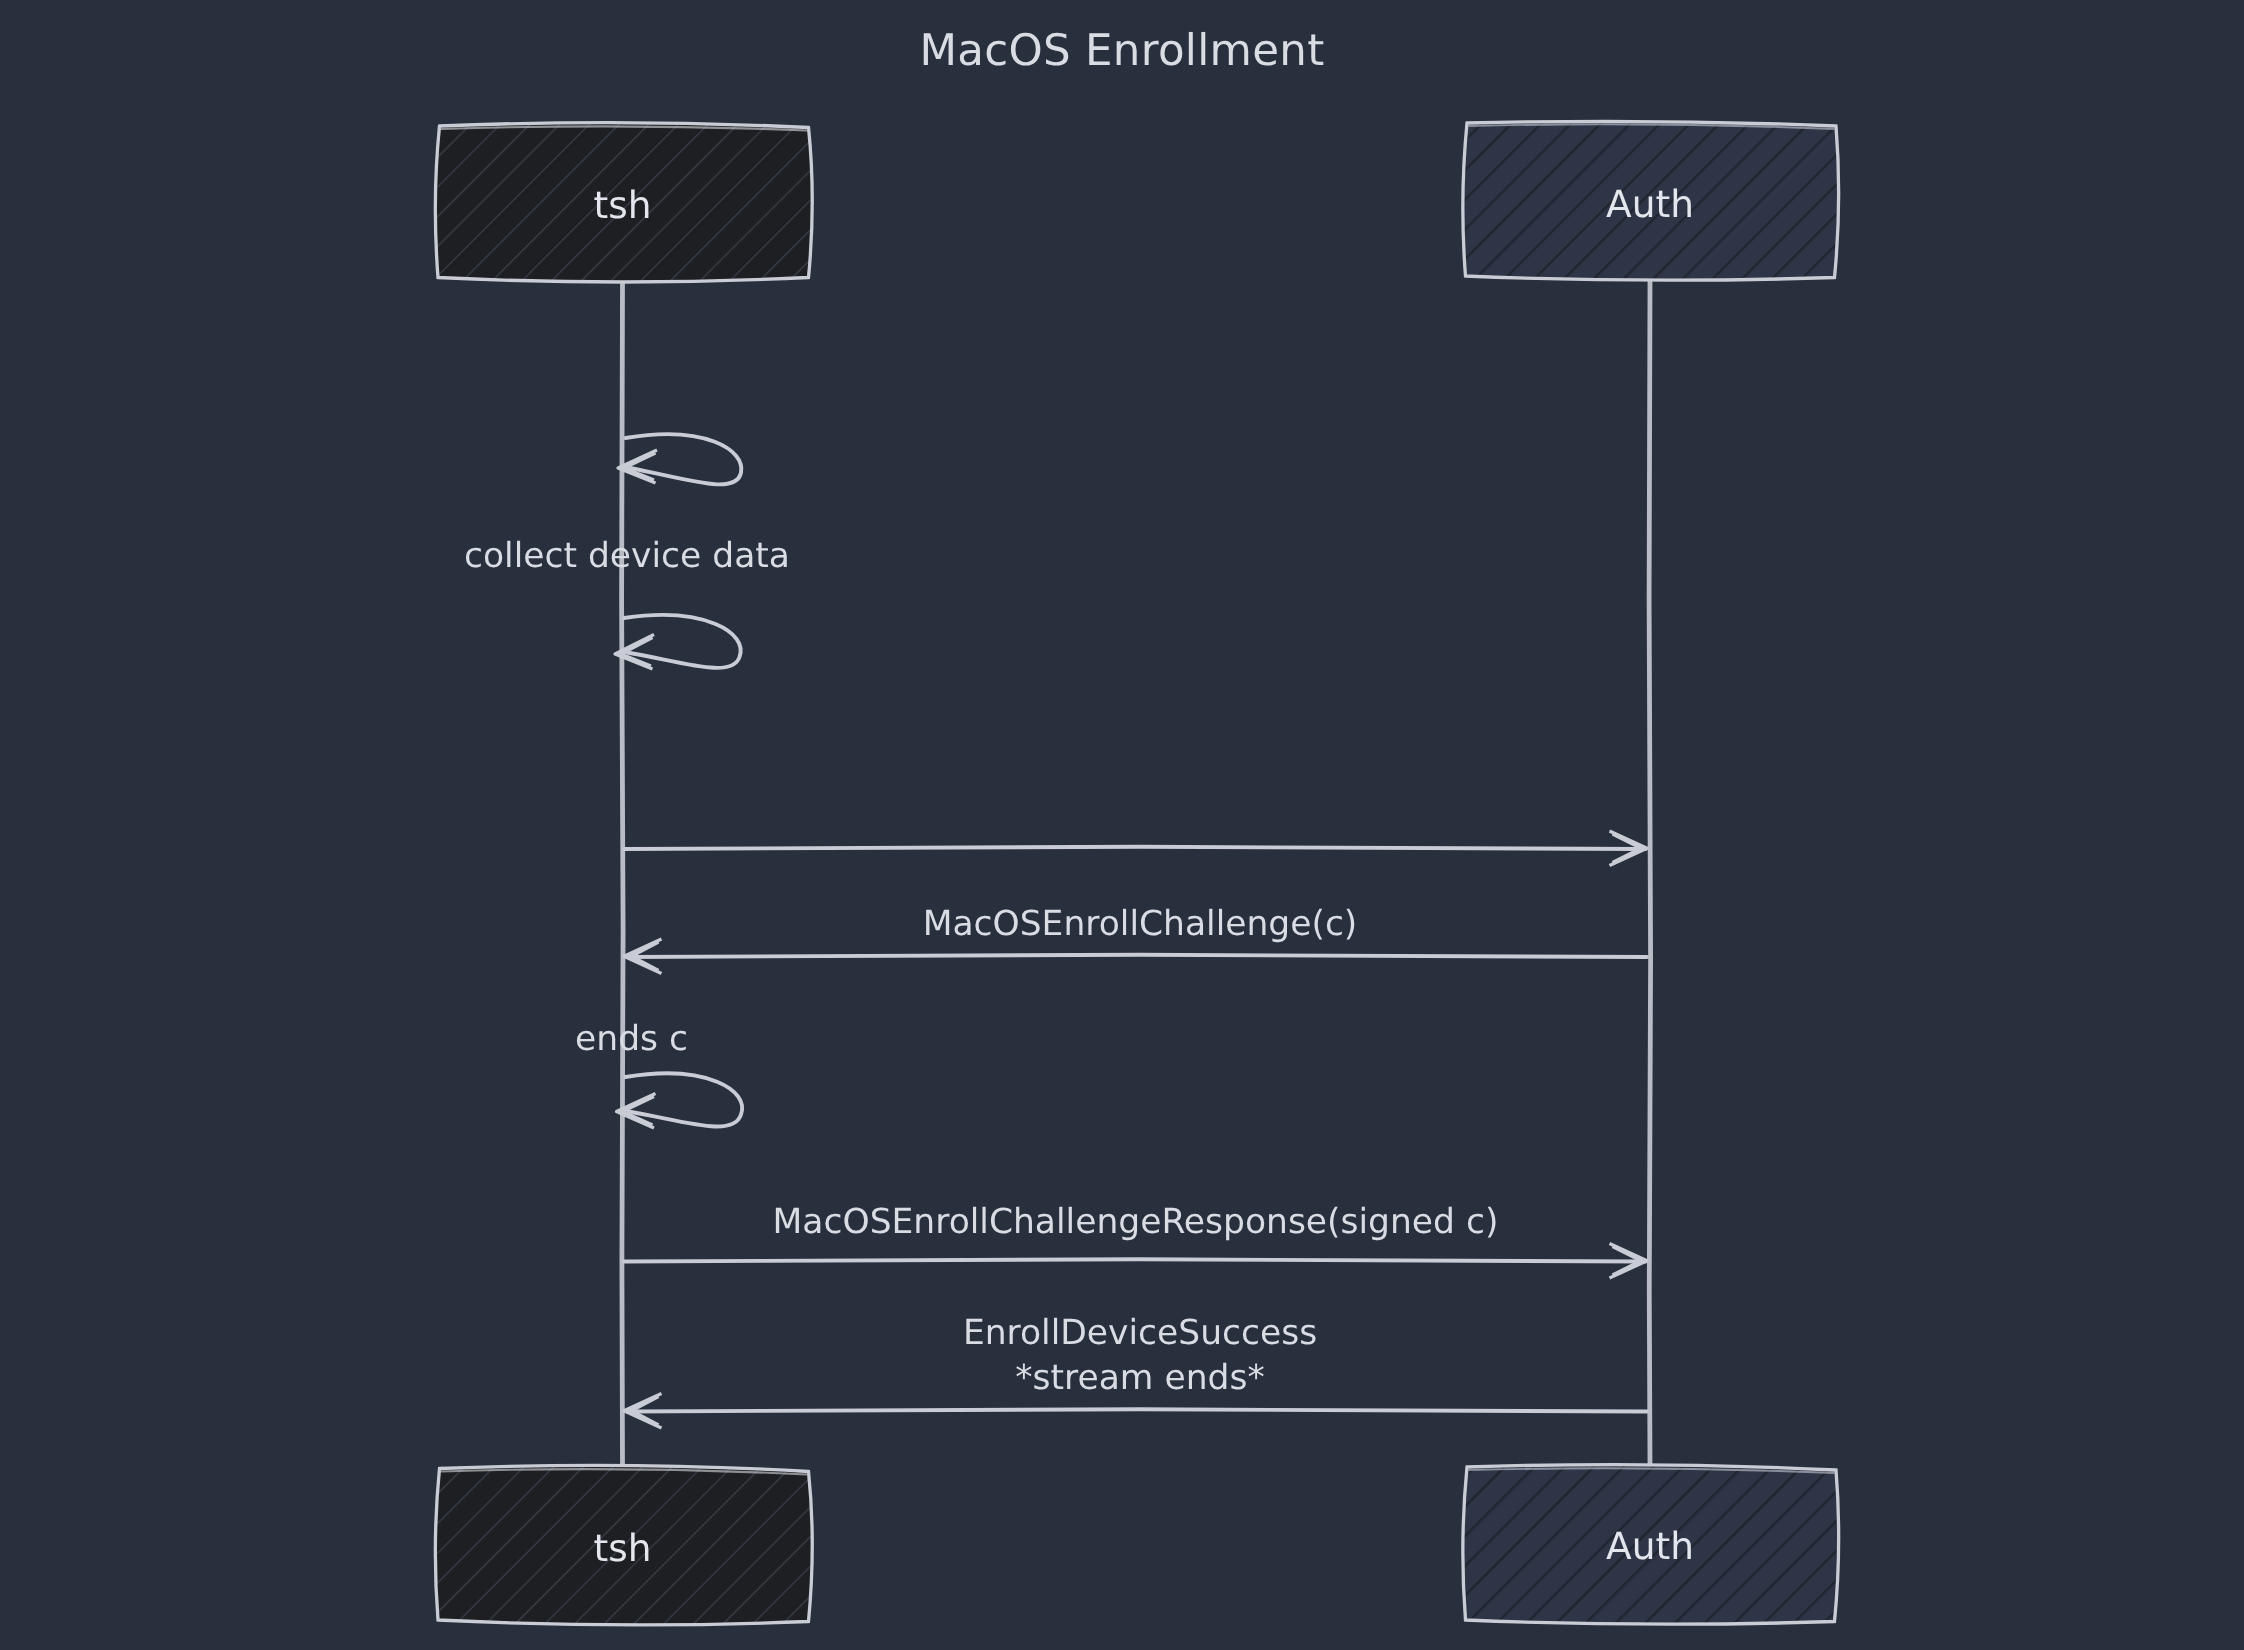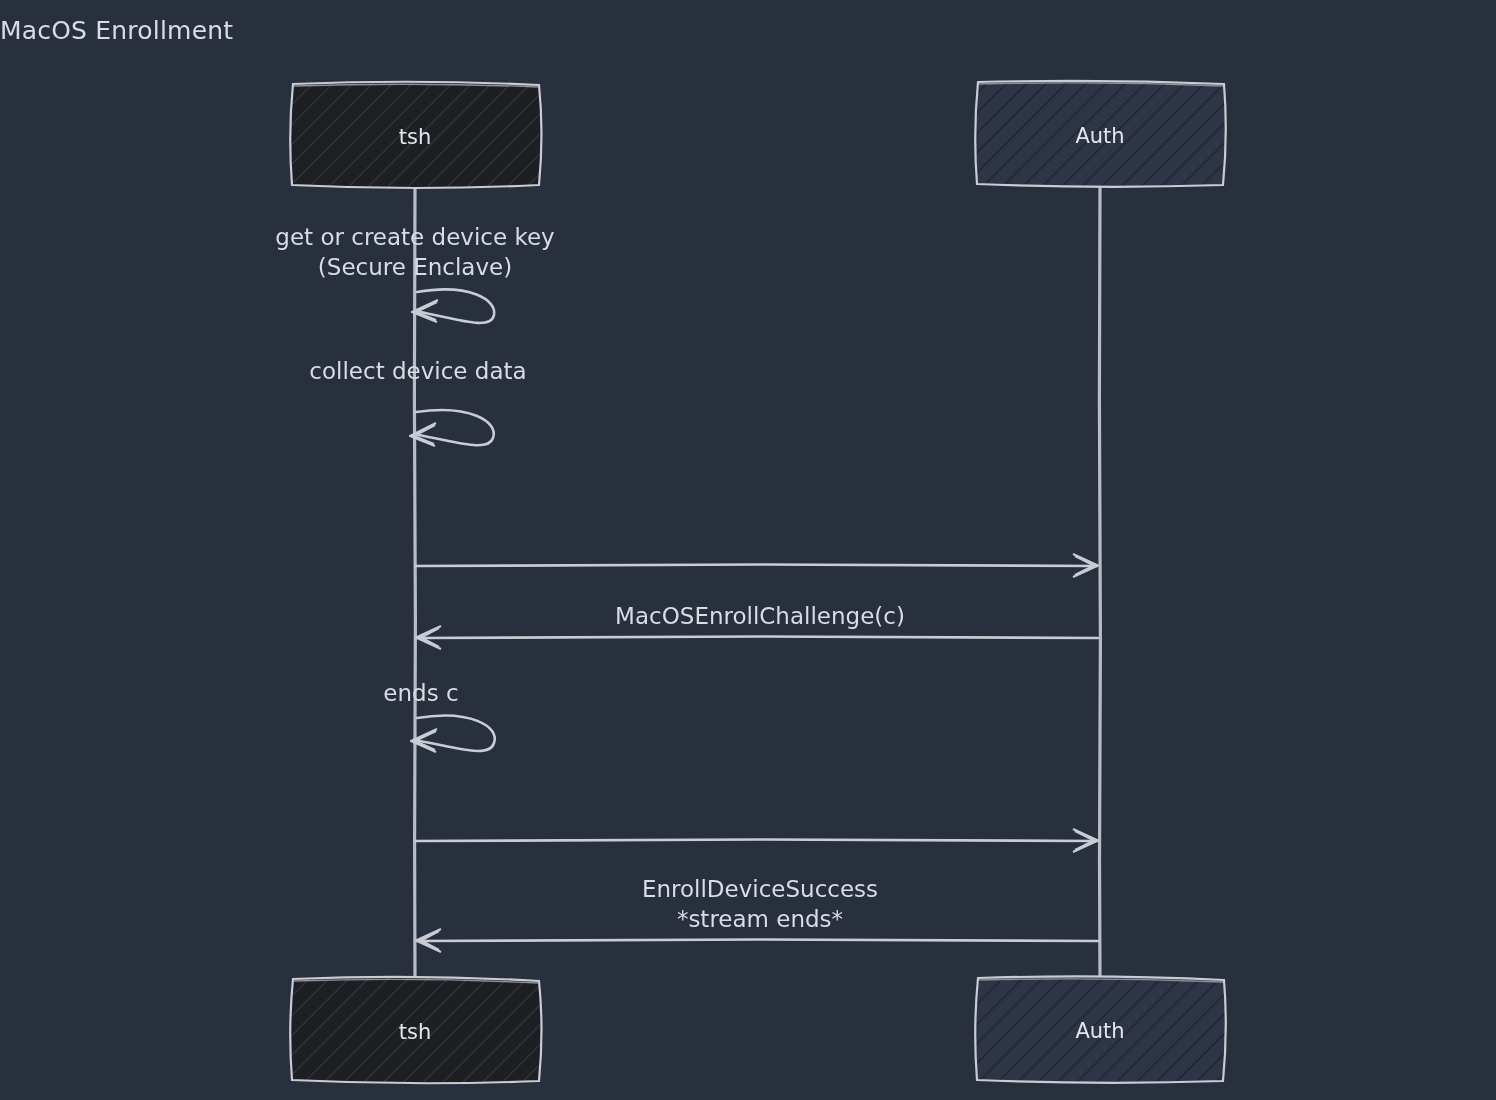--- a/index.html
+++ b/index.html
@@ -19,41 +19,41 @@
     position: absolute;
     inset: 0;
     width: 1496px;
     height: 1100px;
   }
   .title-text {
     position: absolute;
     left: 0;
     top: 16px;
     width: 1496px;
-    text-align: left;
+    text-align: center;
     color: #d9dce3;
-    font-size: 25px;
+    font-size: 29px;
     font-family: "DejaVu Sans", sans-serif;
     letter-spacing: 0.2px;
     white-space: pre;
   }
   .lbl {
     position: absolute;
     color: #d9dce3;
     font-size: 23px;
     font-family: "DejaVu Sans", sans-serif;
     text-align: center;
     white-space: pre;
     line-height: 30px;
     transform: translateX(-50%);
   }
   .actor-label {
     position: absolute;
     color: #e3e6ec;
-    font-size: 21px;
+    font-size: 25px;
     font-family: "DejaVu Sans", sans-serif;
     text-align: center;
     white-space: pre;
     transform: translate(-50%, -50%);
   }
 </style>
 </head>
 <body>
 
 <div id="canvas">
@@ -133,27 +133,26 @@
       <path d="M1098,941 L760,939.5 L418,941" stroke="#c9ccd4" stroke-width="2.6" fill="none" stroke-linecap="round"></path>
       <path d="M441,929 L416,940.5 L441,952 M439,931 L421,940.5 L439,950" stroke="#c9ccd4" stroke-width="2.2" fill="none" stroke-linejoin="round"></path>
     </g>
   </svg>
 
   <div class="actor-label" style="left:415px; top:137px;">tsh</div>
   <div class="actor-label" style="left:1100px; top:136px;">Auth</div>
   <div class="actor-label" style="left:415px; top:1032px;">tsh</div>
   <div class="actor-label" style="left:1100px; top:1031px;">Auth</div>
 
-  <div class="lbl" style="left:415px; top:222px;">get or create device key
-(Secure Enclave)</div>
 
   <div class="lbl" style="left:418px; top:356px;">collect device data</div>
 
 
   <div class="lbl" style="left:760px; top:601px;">MacOSEnrollChallenge(c)</div>
 
   <div class="lbl" style="left:421px; top:678px;">ends c</div>
 
+  <div class="lbl" style="left:757px; top:800px;">MacOSEnrollChallengeResponse(signed c)</div>
 
   <div class="lbl" style="left:760px; top:874px;">EnrollDeviceSuccess
 *stream ends*</div>
 
 </div>
 
 </body></html>

